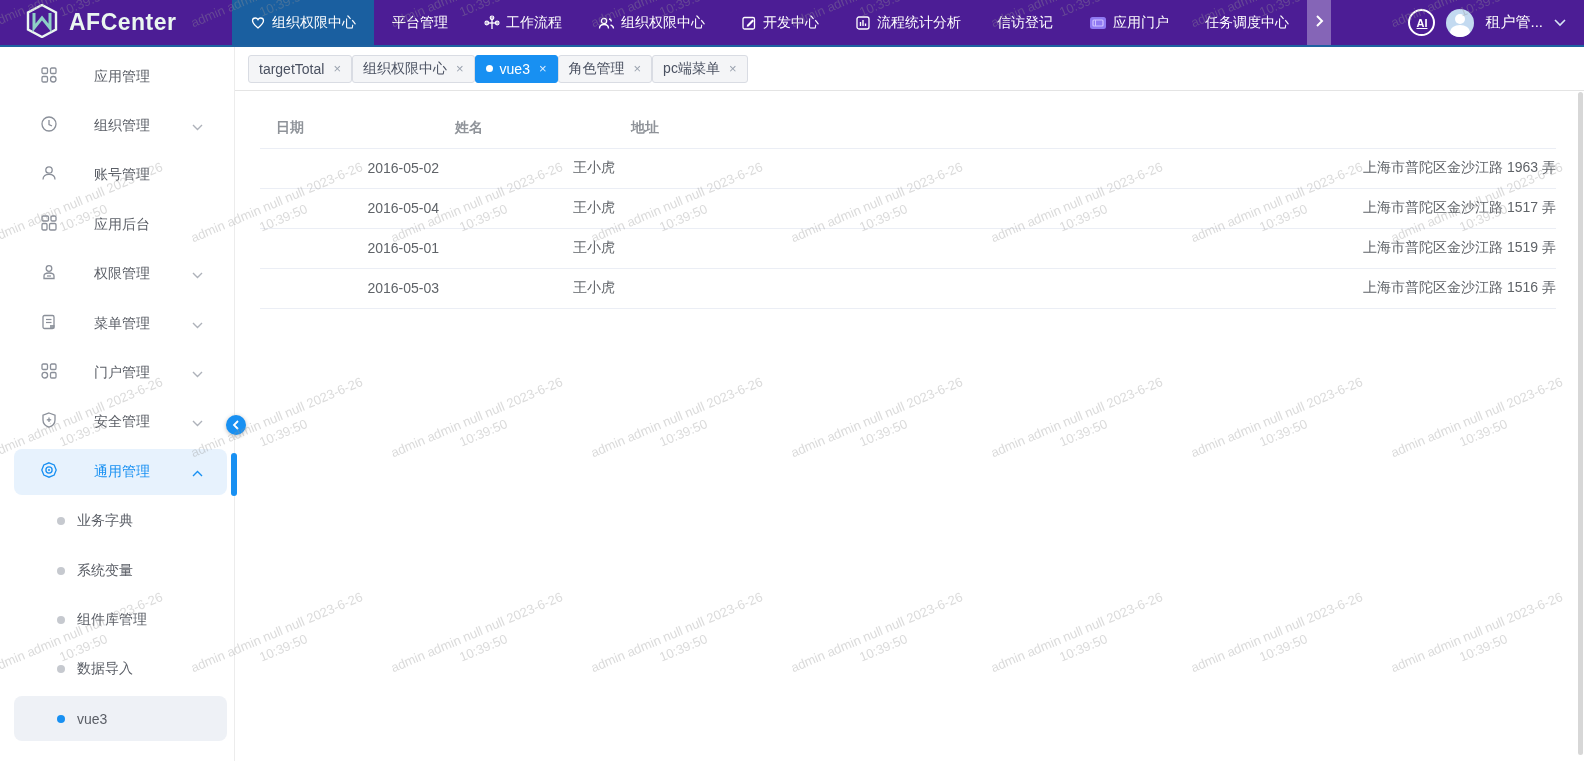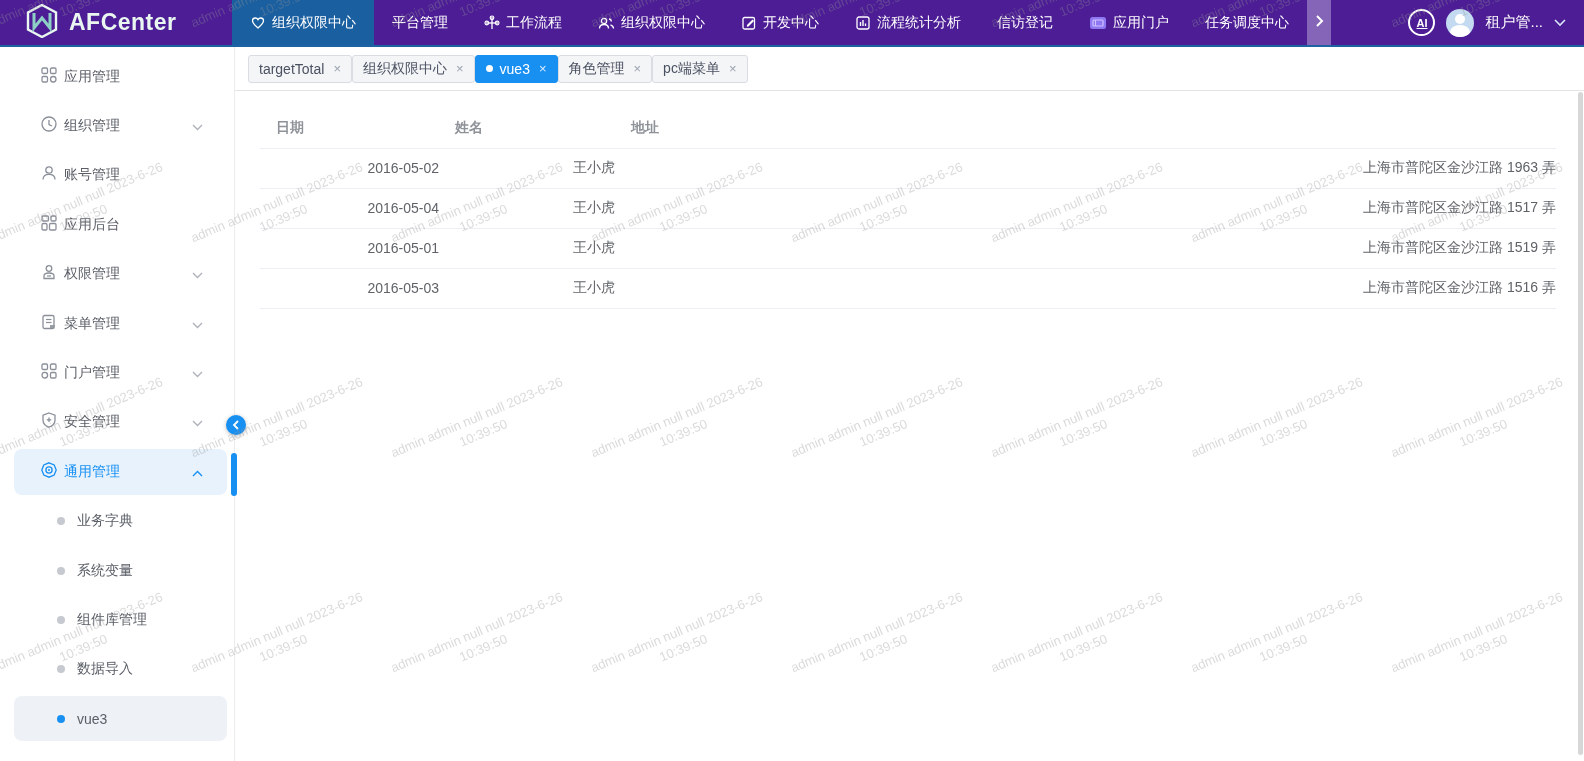--- a/index.html
+++ b/index.html
@@ -34,21 +34,21 @@
   .tab .close { margin-left:9px; font-size:13px; color:#9aa2ae; line-height:1; }
   .tab.active { background:#1890f2; border-color:#1890f2; color:#fff; }
   .tab.active .dot { display:block; }
   .tab.active .close { color:#dcedff; }
 
   
   .sidebar { position:absolute; top:47px; left:0; width:235px; bottom:0; background:#fff;
     border-right:1px solid #ececec; padding-top:5px; z-index:2; }
   .side-item { height:49.4px; padding:2px 7px 2px 14px; cursor:pointer; }
   .side-item-inner { height:100%; border-radius:8px; display:flex; align-items:center; padding-left:26px; position:relative; }
-  .side-item .lab { font-size:14px; color:#5a5e66; margin-left:6px; }
+  .side-item .lab { font-size:14px; color:#5a5e66; margin-left:36px; }
   .side-item .caret { position:absolute; right:24px; color:#aeb2ba; }
   .side-item.active .side-item-inner { background:#e7f2fd; }
   .side-item.active .lab { color:#1890f2; }
   .side-sub .side-item-inner { padding-left:43px; }
   .side-sub .bullet { width:8px; height:8px; border-radius:50%; background:#c6c9cf; flex:0 0 auto; }
   .side-sub .lab { margin-left:12px; }
   .side-sub.active .side-item-inner { background:#eef1f6; }
   .side-sub.active .bullet { background:#1890f2; }
   .side-sub.active .lab { color:#5a5e66; }
   .collapse-btn { position:absolute; left:226px; top:415px; width:20px; height:20px; border-radius:50%;

